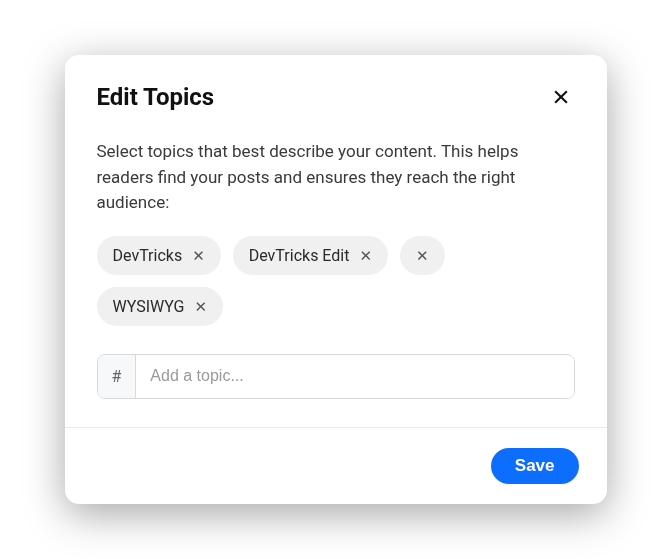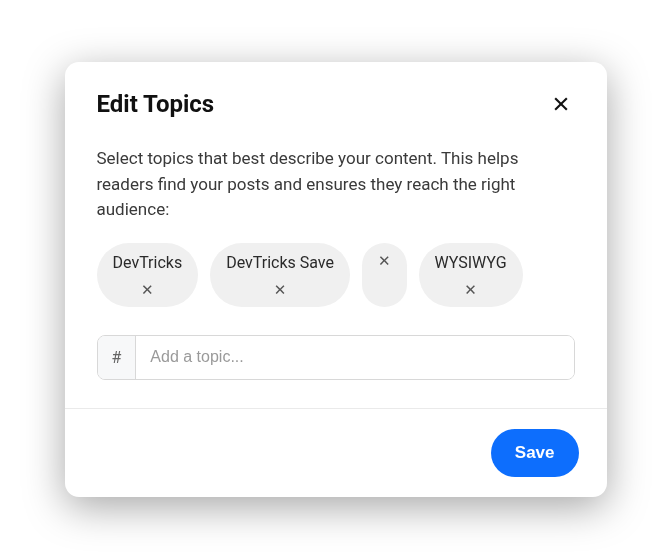--- a/index.html
+++ b/index.html
@@ -66,21 +66,20 @@
     }
     .tag {
       display: inline-flex;
       align-items: center;
       background: #f0f0f0;
       border-radius: 999px;
       padding: 10px 16px;
       font-size: 16px;
       color: #2a2a2a;
       gap: 10px;
-      flex-direction: column;
     }
     .tag-remove {
       background: none;
       border: none;
       cursor: pointer;
       color: #555;
       font-size: 15px;
       line-height: 1;
       padding: 0;
       display: flex;
@@ -116,21 +115,21 @@
       border-top: 1px solid #eaeaea;
       padding: 20px 28px;
       display: flex;
       justify-content: flex-end;
     }
     .save-btn {
       background: #0d6efd;
       color: #fff;
       border: none;
       border-radius: 999px;
-      padding: 14px 24px;
+      padding: 8px 24px;
       font-size: 17px;
       font-weight: 600;
       cursor: pointer;
     }
   </style>
 </head>
 <body>
 
 <div class="modal">
   <div class="modal-header">
@@ -147,21 +146,21 @@
     <p class="description">Select topics that best describe your content. This helps readers find your posts and ensures they reach the right audience:</p>
 
     <div class="tags">
       <span class="tag">
         <span>DevTricks</span>
         <button class="tag-remove">
           <span>✕</span>
         </button>
       </span>
       <span class="tag">
-        <span>DevTricks Save</span>
+        <span>DevTricks Edit</span>
         <button class="tag-remove">
           <span>✕</span>
         </button>
       </span>
       <span class="tag">
         <button class="tag-remove">
           <span>✕</span>
         </button>
       </span>
       <span class="tag">

